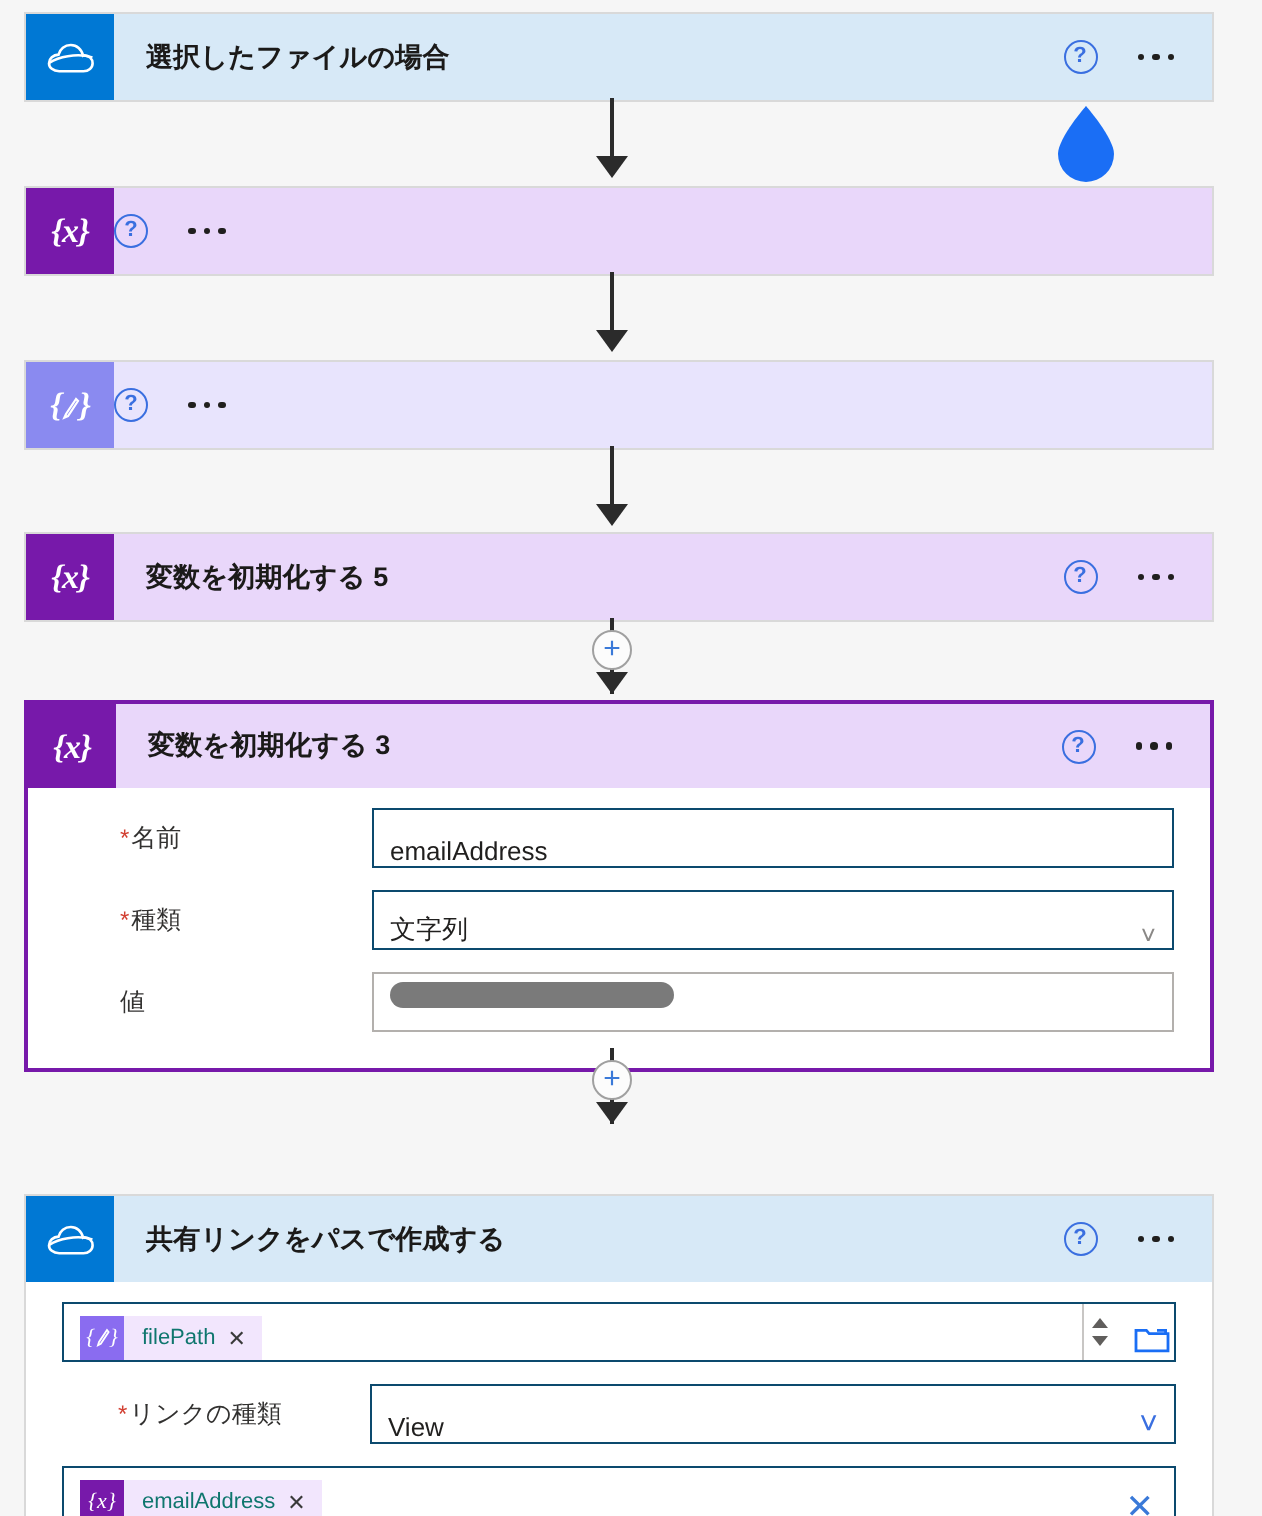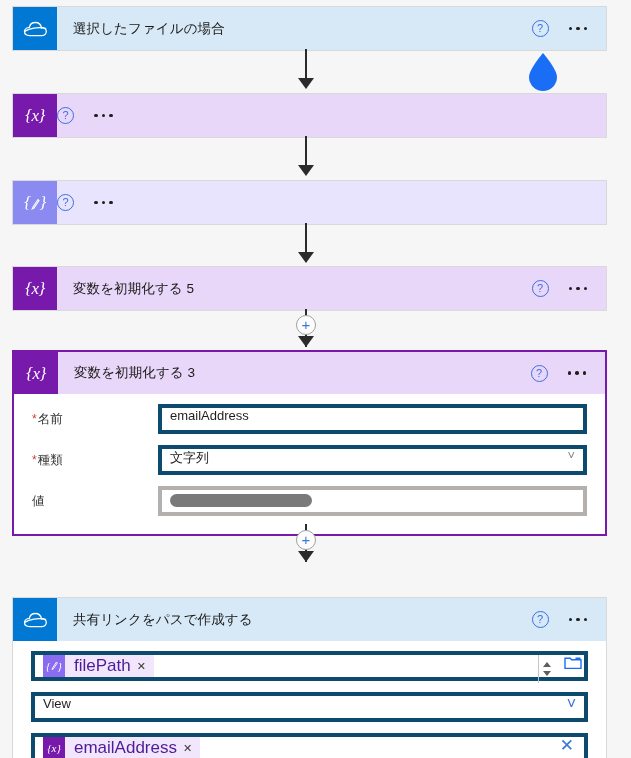--- a/index.html
+++ b/index.html
@@ -23,20 +23,21 @@
     background: #fff;
     border: 1px solid #d9d9d9;
   }
   .card.selected {
     border: 2px solid #7719aa;
   }
   .card-header {
     display: flex;
     align-items: center;
     height: 43px;
+    font-weight: bold;
   }
   .card.selected .card-header { height: 42px; }
   .hdr-icon {
     width: 44px; height: 100%;
     flex: 0 0 44px;
     display: flex; align-items: center; justify-content: center;
   }
   .hdr-title {
     flex: 1 1 auto;
     font-size: 13.5px;
@@ -127,29 +128,30 @@
     margin-bottom: 11px;
     min-height: 30px;
   }
   .row:last-child { margin-bottom: 4px; }
   .row-label {
     width: 126px;
     flex: 0 0 126px;
     font-size: 12.5px;
     color: #323130;
     white-space: nowrap;
+    margin-left: 28px;
   }
   .req { color: #d23f31; font-size: 12px; margin-right: 1px; }
   .field {
     flex: 1 1 auto;
     height: 30px;
-    border: 4px solid #0c4a6e;
+    border: 1px solid #0c4a6e;
     background: #fff;
     display: flex;
-    align-items: flex-start;
+    align-items: flex-end;
     padding: 0 8px;
     font-size: 13px;
     color: #201f1e;
     position: relative;
   }
   .field.thin-border { border-color: #b3b0ad; }
   .chev {
     margin-left: auto;
     color: #3a6fe0;
     font-size: 13px;
@@ -185,22 +187,22 @@
     display: flex; align-items: center; justify-content: center;
     color: #fff;
     font-family: "Liberation Serif", "DejaVu Serif", serif;
     font-style: italic;
     font-size: 11px;
     line-height: 1;
   }
   .chip-icon.purple { background: #7719aa; }
   .chip-icon.violet { background: #8a6cf0; }
   .chip-label {
-    font-size: 17px;
-    color: #4c1d95;
+    font-size: 11px;
+    color: #0f766e;
     padding: 0 6px 0 9px;
   }
   .chip-x {
     font-size: 11px;
     color: #3a3a3a;
     padding-right: 8px;
     cursor: pointer;
   }
 
   
@@ -419,20 +421,23 @@
           <span class="folder-icon">
             <svg width="18" height="15" viewBox="0 0 18 15">
                 <path d="M1 3.2h5.2l1.4 1.6H17v8.6H1z" fill="none" stroke="#1a6ef5" stroke-width="1.4"></path>
                 <path d="M11.5 3.2h4.3v1.6" fill="none" stroke="#1a6ef5" stroke-width="1.4"></path>
               </svg>
           </span>
         </div>
       </div>
 
       <div class="row">
+        <div class="row-label">
+          <span class="req">*</span><span>リンクの種類</span>
+        </div>
         <div class="field">
           <span>View</span>
           <span class="chev" style="font-size:16px;">˅</span>
         </div>
       </div>
 
       <div class="row">
         <div class="field">
           <span class="chip">
             <span class="chip-icon purple">{<i>x</i>}</span>

